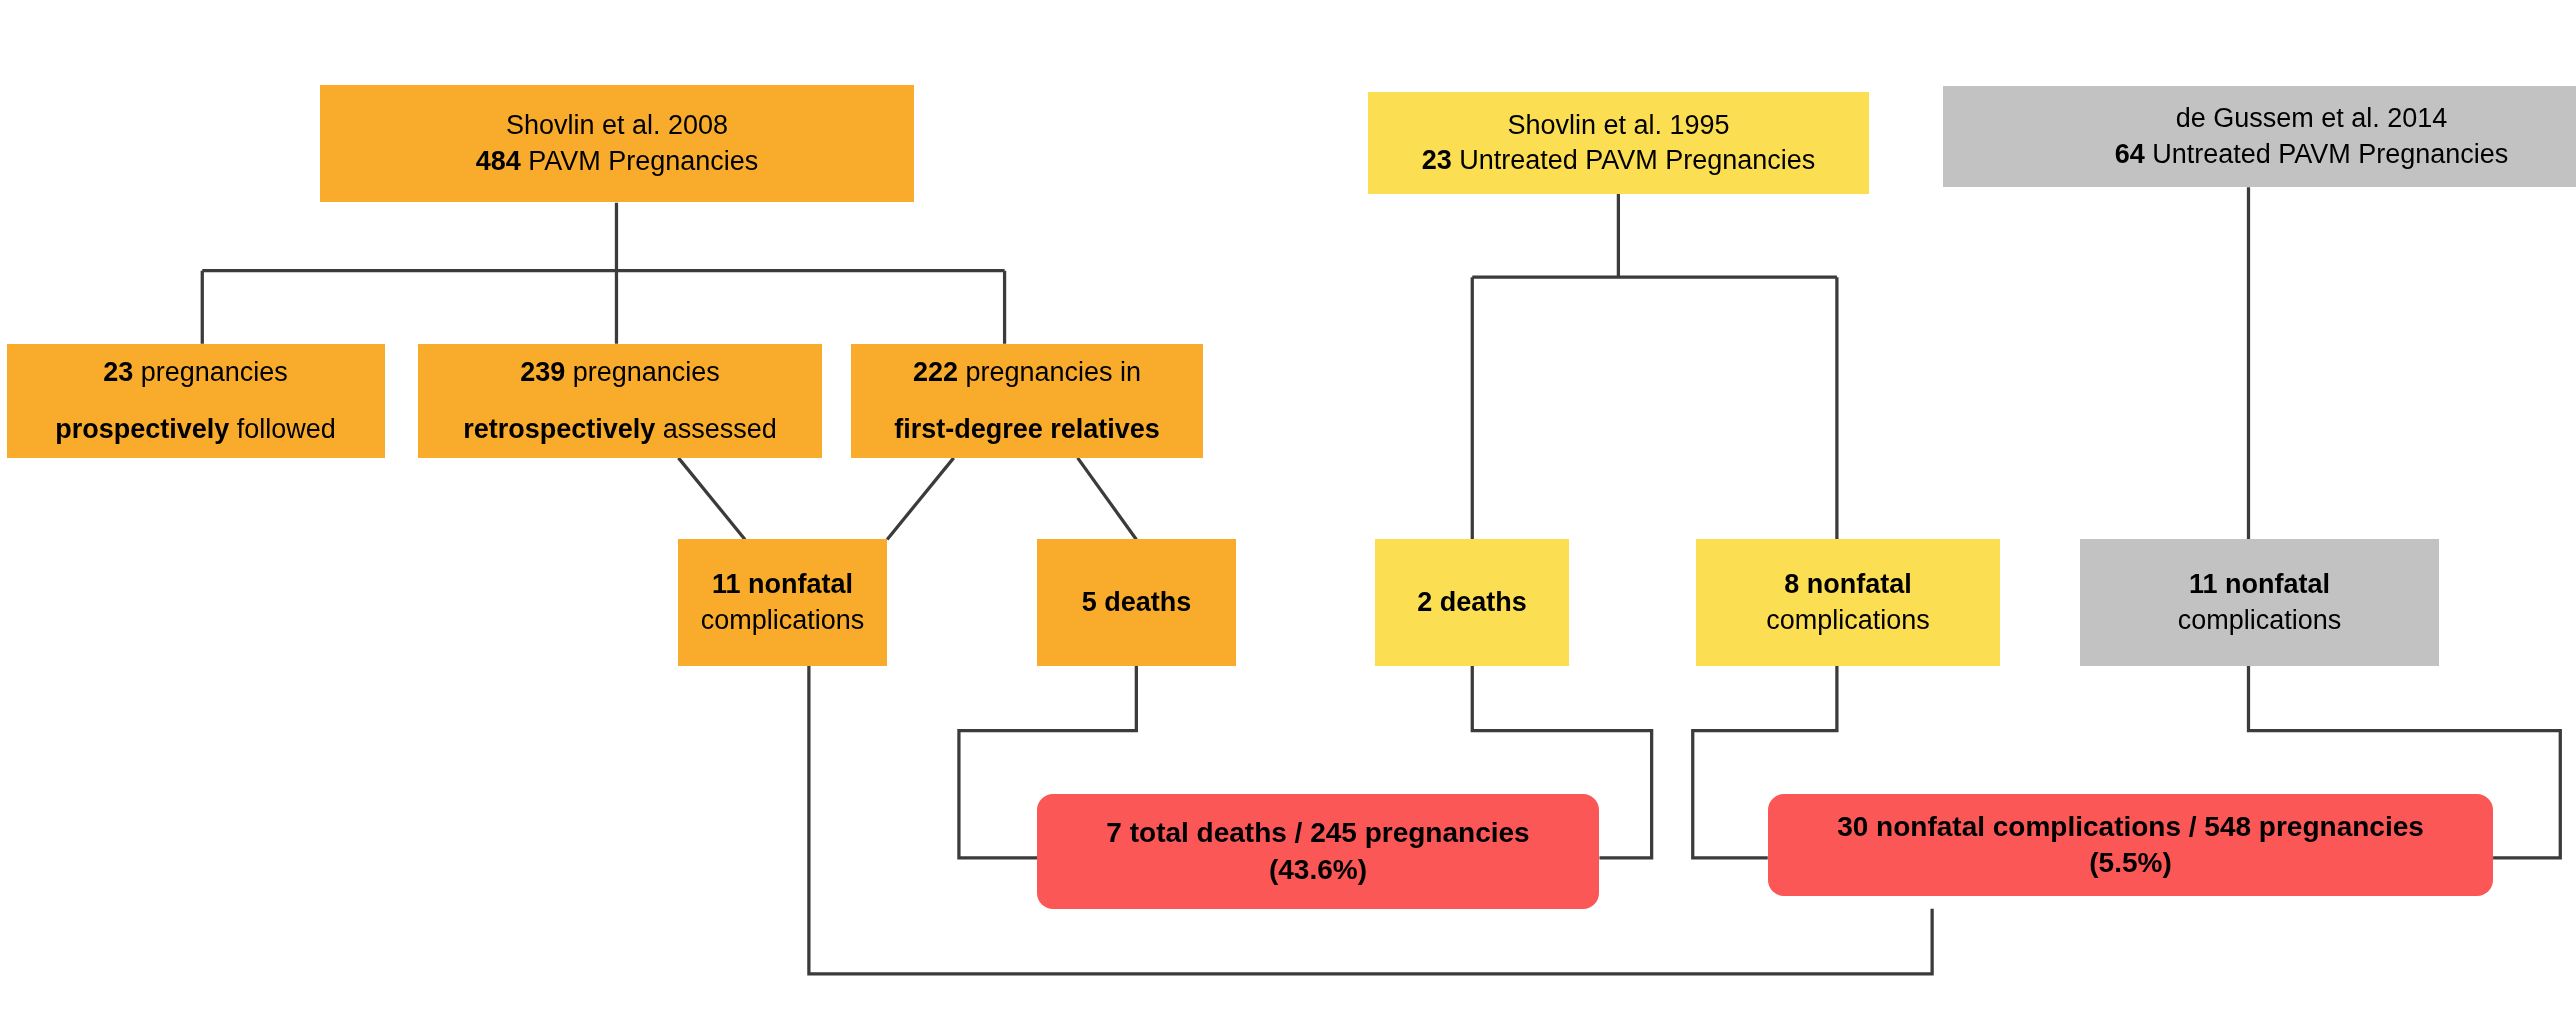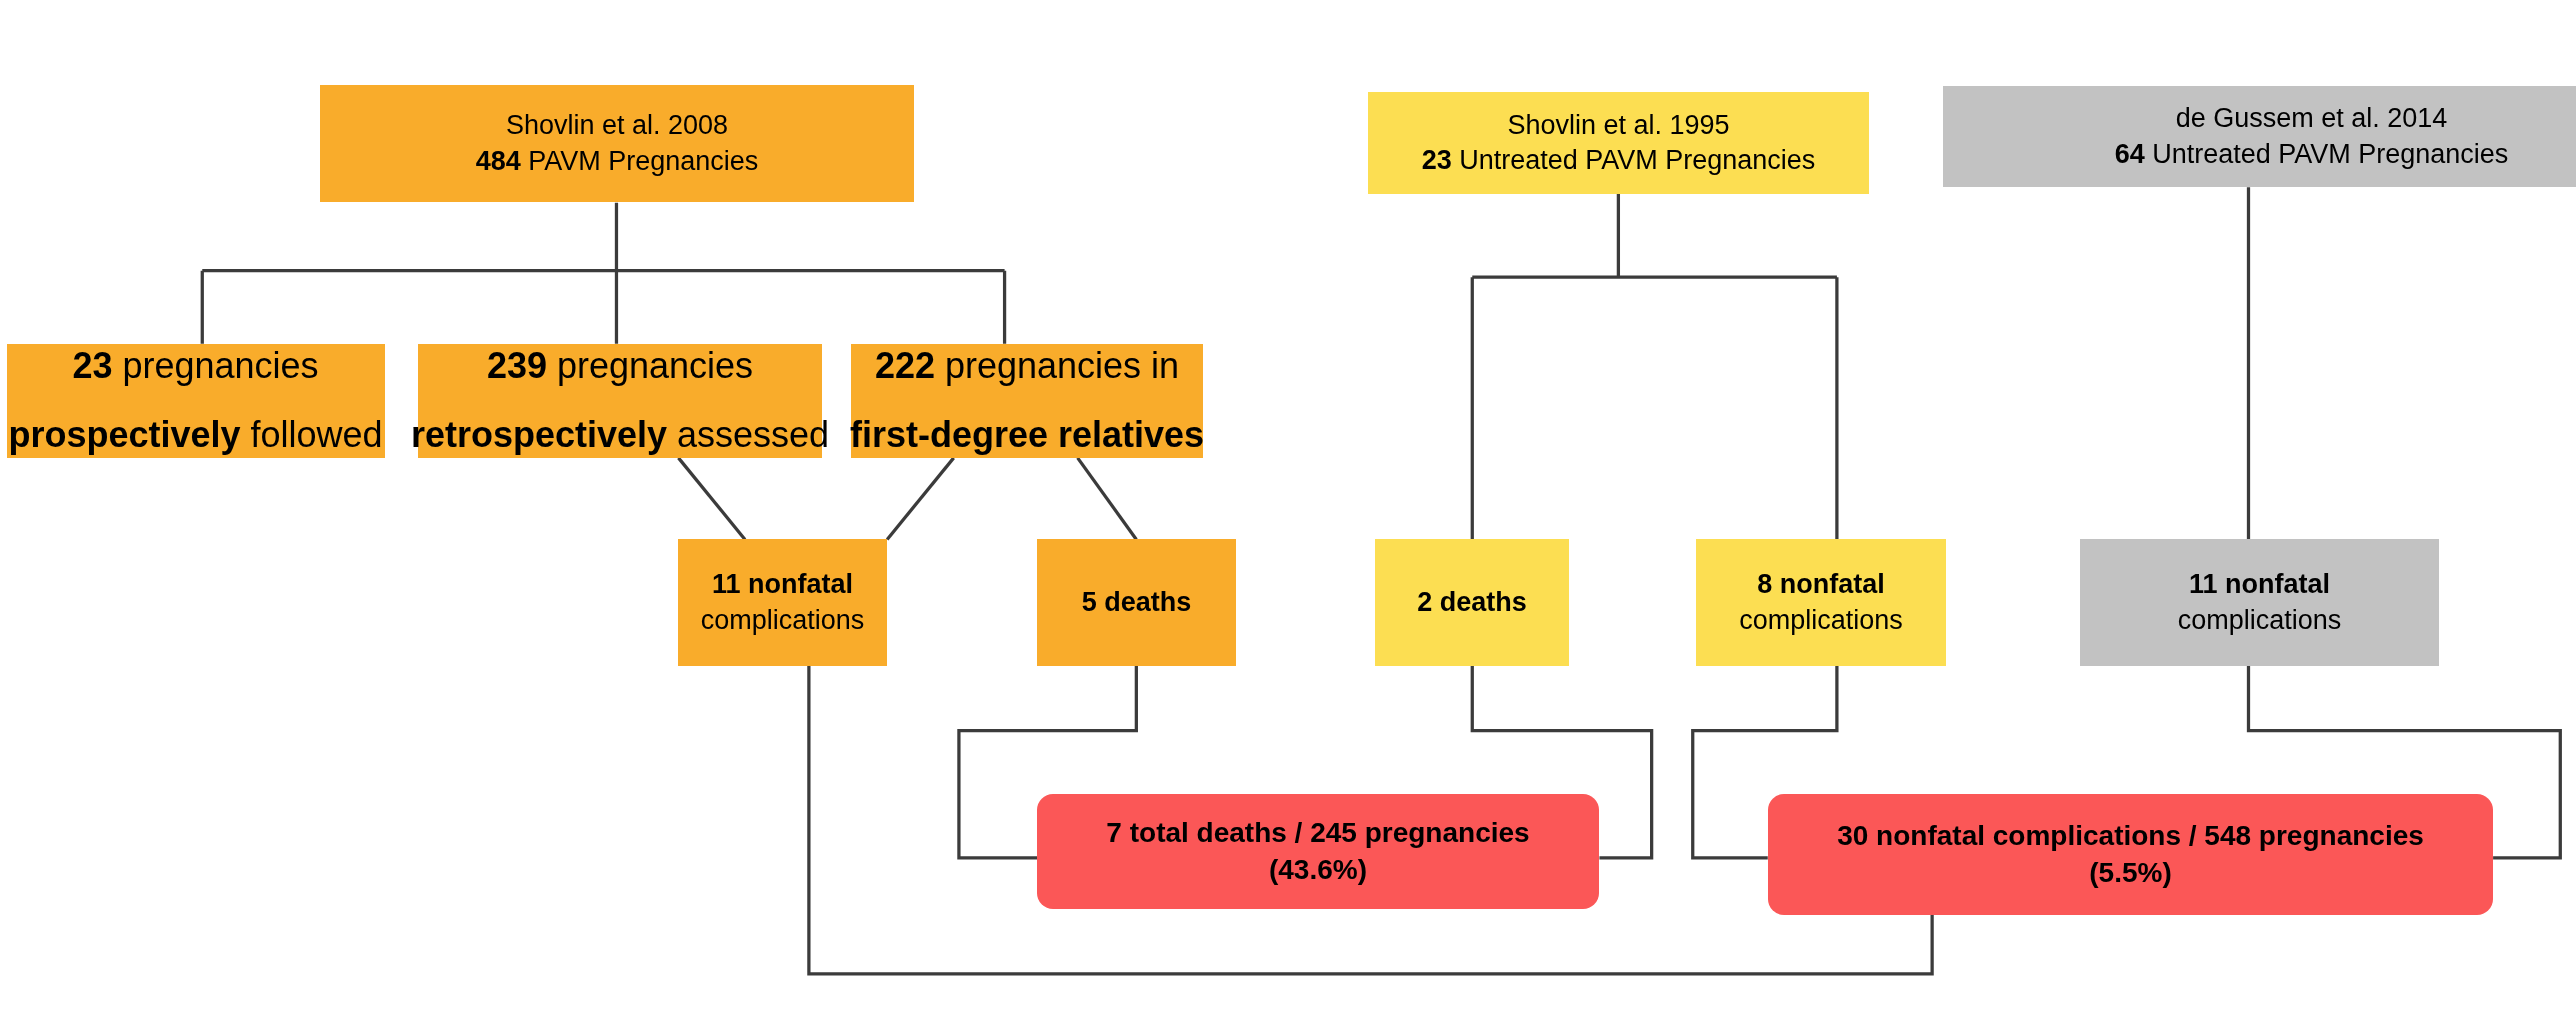--- a/index.html
+++ b/index.html
@@ -37,21 +37,21 @@
     line-height: 1.30;
     padding: 7px 9px;
   }
   .node .ln {
     display: block;
     white-space: nowrap;
   }
   .node .b { font-weight: bold; }
   .node .r { font-weight: normal; }
   .fs-source { font-size: 27px; }
-  .fs-mid    { font-size: 36px; gap: 22px; }
+  .fs-mid    { font-size: 27px; gap: 22px; }
   .fs-leaf   { font-size: 27px; }
   .fs-sum    { font-size: 28px; border-radius: 16px; }
 </style>
 </head>
 <body>
 
 <div id="stage">
 
   <svg id="edges" viewBox="0 0 3949 1553" width="2576" height="1013" xmlns="http://www.w3.org/2000/svg">
     <g fill="none" stroke="#3B3B3B" stroke-width="5">
@@ -116,34 +116,34 @@
   </div>
 
   <div class="node fs-leaf" style="left:1037px; top:539px; width:199px; height:127px; background:#F9AC2B;">
     <span class="ln b">5 deaths</span>
   </div>
 
   <div class="node fs-leaf" style="left:1375px; top:539px; width:194px; height:127px; background:#FCDE52;">
     <span class="ln b">2 deaths</span>
   </div>
 
-  <div class="node fs-leaf" style="left:1696px; top:539px; width:250px; height:127px; background:#FCDE52;">
+  <div class="node fs-leaf" style="left:1696px; top:539px; width:304px; height:127px; background:#FCDE52;">
     <span class="ln b">8 nonfatal</span>
     <span class="ln r">complications</span>
   </div>
 
   <div class="node fs-leaf" style="left:2080px; top:539px; width:359px; height:127px; background:#C2C2C2;">
     <span class="ln b">11 nonfatal</span>
     <span class="ln r">complications</span>
   </div>
 
   <div class="node fs-sum" style="left:1037px; top:794px; width:562px; height:115px; background:#FB5757;">
     <span class="ln b">7 total deaths / 245 pregnancies</span>
     <span class="ln b">(43.6%)</span>
   </div>
 
-  <div class="node fs-sum" style="left:1768px; top:794px; width:725px; height:121px; background:#FB5757;">
+  <div class="node fs-sum" style="left:1768px; top:794px; width:725px; height:102px; background:#FB5757;">
     <span class="ln b">30 nonfatal complications / 548 pregnancies</span>
     <span class="ln b">(5.5%)</span>
   </div>
 
 </div>
 
 
 </body></html>

